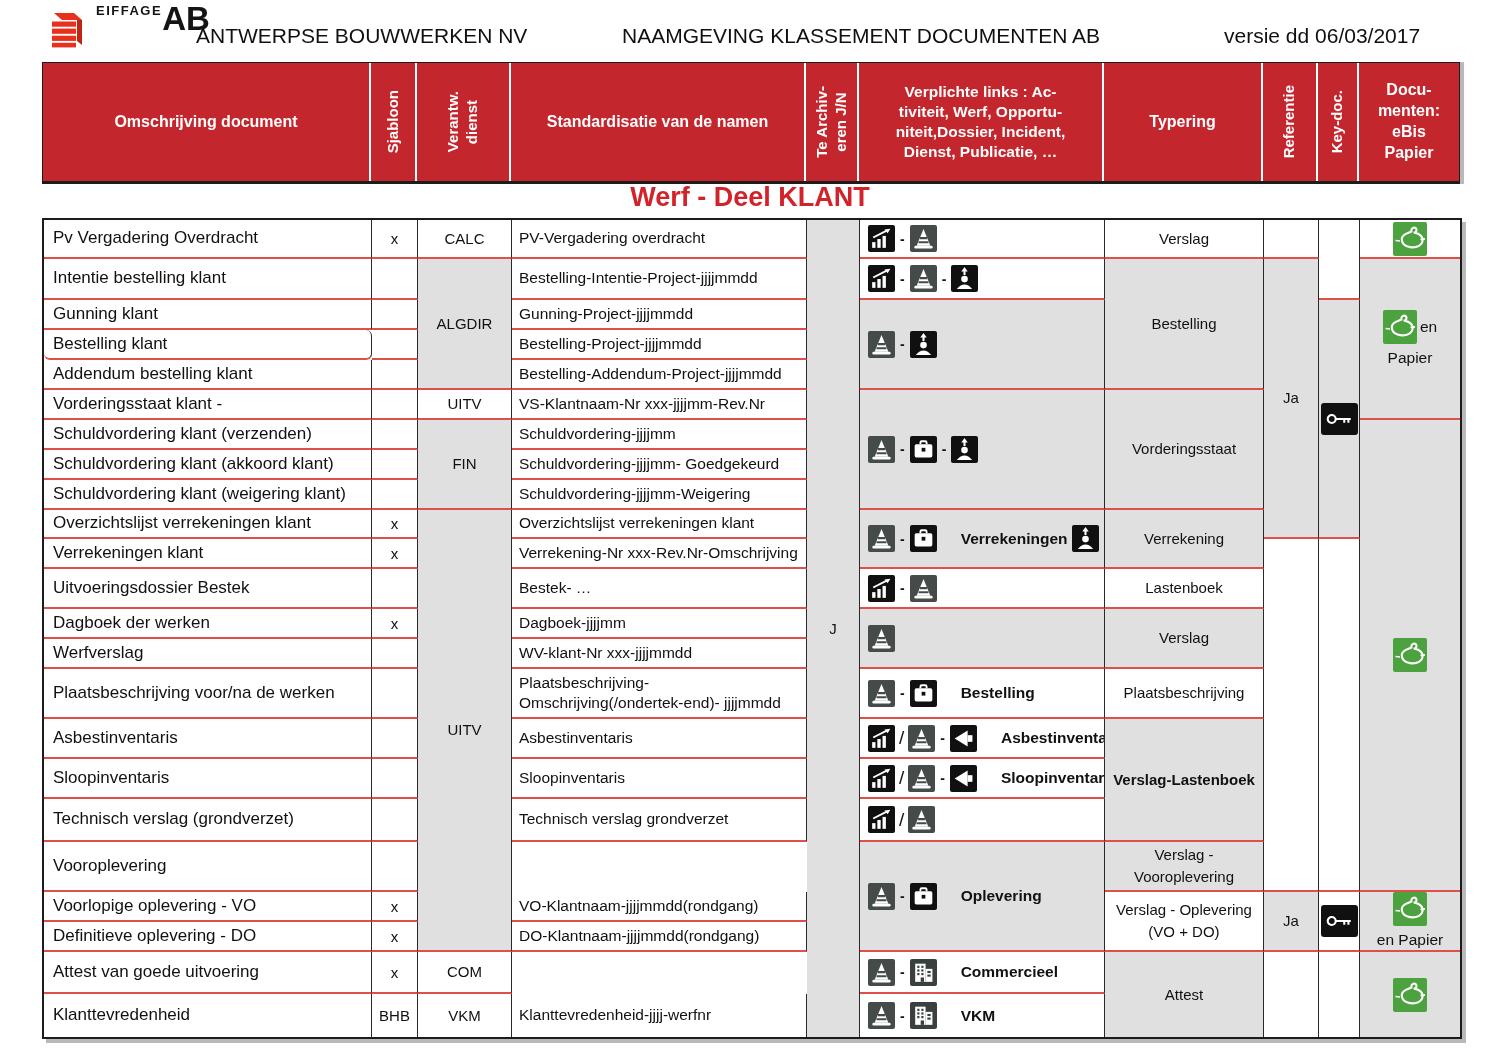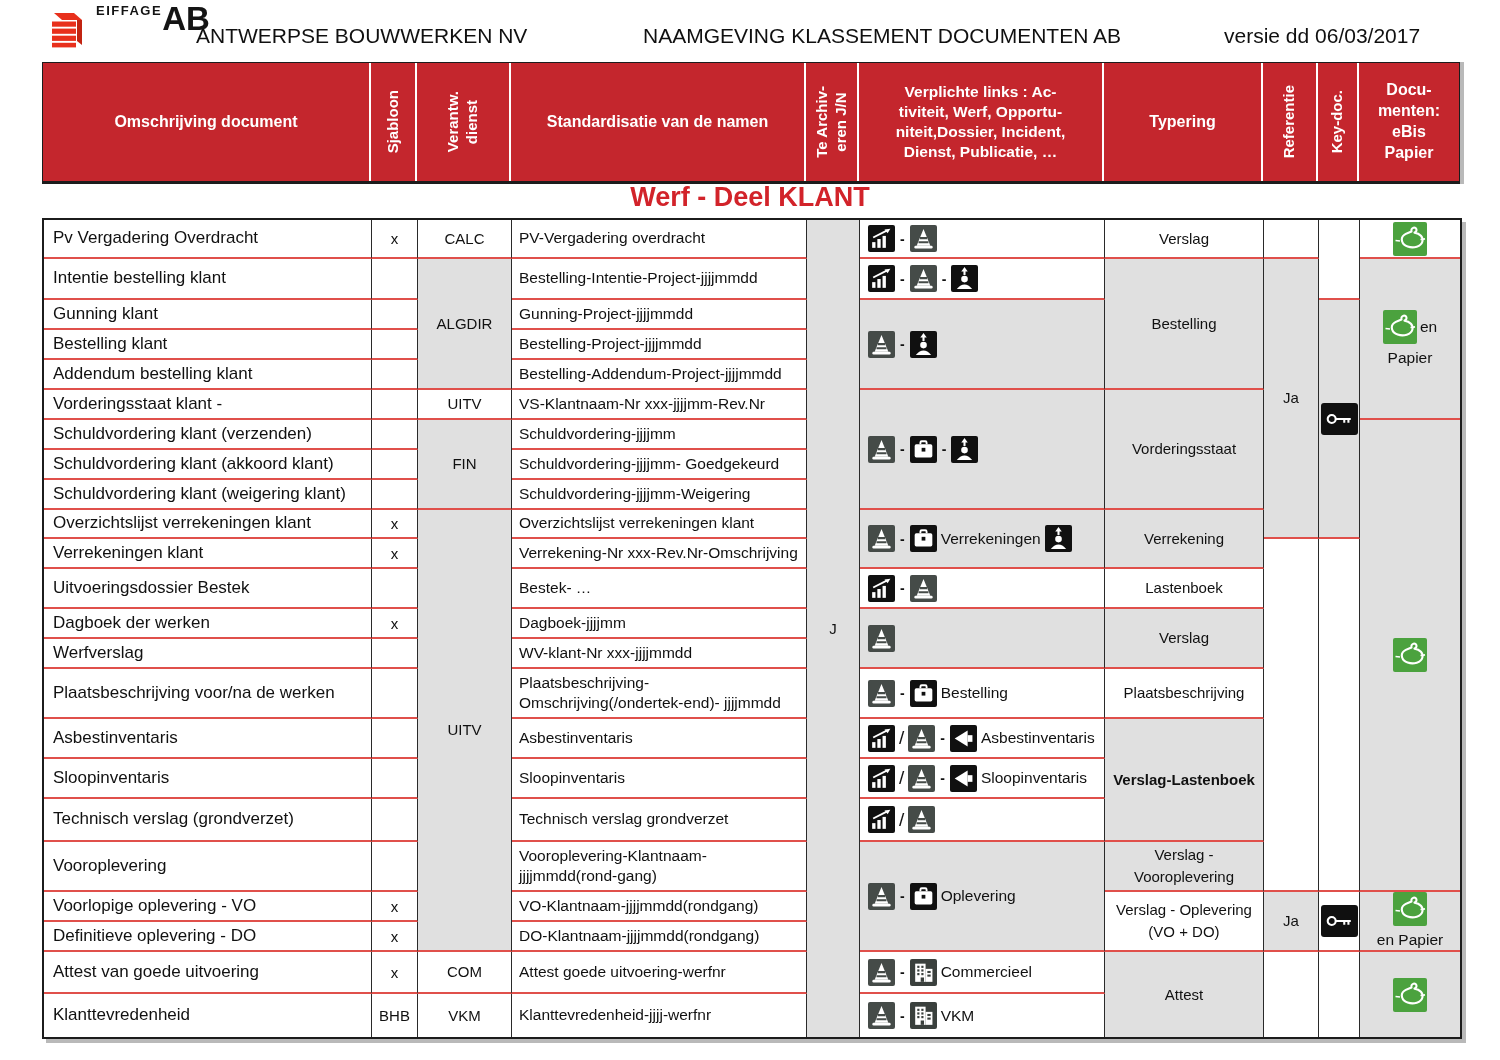--- a/index.html
+++ b/index.html
@@ -7,21 +7,21 @@
 
   
   .topbar{position:absolute;left:0;top:0;width:1500px;height:62px;background:#fff;}
   .logo{position:absolute;left:44px;top:3px;display:flex;align-items:flex-start;}
   .logo svg{display:block;}
   .logo-text{margin-left:6px;display:flex;flex-direction:row;}
   .logo-eiffage{font-size:13px;font-weight:bold;letter-spacing:1.5px;color:#141414;}
   .logo-ab{font-size:33px;font-weight:800;line-height:0.95;color:#141414;}
   .topbar-text{position:absolute;top:24px;font-size:21px;color:#101010;white-space:nowrap;}
   .company{left:196px;}
-  .doc-title{left:643px;}
+  .doc-title{left:622px;}
   .version{left:1224px;}
 
   
   .band{position:absolute;left:42px;top:62px;width:1416px;height:118px;background:#c4262d;
         border:1px solid #1c1c1c;border-bottom:3px solid #1c1c1c;box-sizing:content-box;
         display:grid;grid-template-columns:328px 46px 94px 295px 53px 245px 159px 55px 41px 100px;
         box-shadow:4px 0 0 #b9b9b9;}
   .hc{display:flex;align-items:center;justify-content:center;color:#fff;font-weight:bold;
       font-size:16px;text-align:center;border-right:2px solid #fff;box-sizing:border-box;
       white-space:pre-line;line-height:1.3;padding:2px;overflow:hidden;}
@@ -46,21 +46,21 @@
   .c.nb{border-bottom:none;}
   .c.nr{border-right:none;}
   .c.center{justify-content:center;text-align:center;}
   .desc{padding-left:9px;font-size:17px;line-height:1.2;}
   .naam{padding-left:7px;font-size:15.5px;line-height:1.3;padding-right:4px;}
   .small{font-size:15px;}
   .links{padding-left:8px;gap:4px;font-size:15.5px;}
   .typ{font-size:15px;line-height:1.45;white-space:pre-line;padding:0 3px;}
   .sep{font-size:14px;font-weight:bold;margin:0 1px;color:#111;}
   .slash{font-size:19px;font-weight:400;margin:0 0;color:#111;}
-  .ltext{margin-left:0;}
+  .ltext{margin-left:20px;font-weight:bold;}
   .ibox{width:27px;height:27px;border-radius:2px;display:flex;align-items:center;justify-content:center;flex:0 0 auto;}
   .ibox svg{width:27px;height:27px;display:block;}
   .keybox{width:37px;height:32px;background:#101010;border-radius:3px;display:flex;align-items:center;justify-content:center;}
   .keybox svg{width:33px;height:26px;display:block;}
   .ebis{width:34px;height:34px;background:#4ba23e;border-radius:2px;display:flex;align-items:center;justify-content:center;flex:0 0 auto;}
   .ebis svg{width:34px;height:34px;display:block;}
   .doccell{flex-direction:column;font-size:15.5px;line-height:1.25;gap:4px;}
   .docrow{display:flex;align-items:center;gap:3px;}
 </style>
 </head>
@@ -112,21 +112,21 @@
 <div class="tbl" id="tbl">
     <div class="c desc" style="grid-area: 1 / 1 / span 1;">Pv Vergadering Overdracht</div>
     <div class="c center small" style="grid-area: 1 / 2 / span 1;">x</div>
     <div class="c naam" style="grid-area: 1 / 4 / span 1;">PV-Vergadering overdracht</div>
     <div class="c desc" style="grid-area: 2 / 1 / span 1;">Intentie bestelling klant</div>
     <div class="c center small" style="grid-area: 2 / 2 / span 1;"></div>
     <div class="c naam" style="grid-area: 2 / 4 / span 1;">Bestelling-Intentie-Project-jjjjmmdd</div>
     <div class="c desc" style="grid-area: 3 / 1 / span 1;">Gunning klant</div>
     <div class="c center small" style="grid-area: 3 / 2 / span 1;"></div>
     <div class="c naam" style="grid-area: 3 / 4 / span 1;">Gunning-Project-jjjjmmdd</div>
-    <div class="c desc" style="grid-area: 4 / 1 / span 1;">Bestelling klant</div>
+    <div class="c desc" style="grid-area: 4 / 1 / span 1; border-radius: 6px;">Bestelling klant</div>
     <div class="c center small" style="grid-area: 4 / 2 / span 1;"></div>
     <div class="c desc" style="grid-area: 5 / 1 / span 1;">Addendum bestelling klant</div>
     <div class="c naam" style="grid-area: 4 / 4 / span 1;">Bestelling-Project-jjjjmmdd</div>
     <div class="c center small" style="grid-area: 5 / 2 / span 1;"></div>
     <div class="c naam" style="grid-area: 5 / 4 / span 1;">Bestelling-Addendum-Project-jjjjmmdd</div>
     <div class="c desc" style="grid-area: 6 / 1 / span 1;">Vorderingsstaat klant -</div>
     <div class="c center small" style="grid-area: 6 / 2 / span 1;"></div>
     <div class="c naam" style="grid-area: 6 / 4 / span 1;">VS-Klantnaam-Nr xxx-jjjjmm-Rev.Nr</div>
     <div class="c desc" style="grid-area: 7 / 1 / span 1;">Schuldvordering klant (verzenden)</div>
     <div class="c center small" style="grid-area: 7 / 2 / span 1;"></div>
@@ -159,30 +159,28 @@
     <div class="c center small" style="grid-area: 16 / 2 / span 1;"></div>
     <div class="c naam" style="grid-area: 16 / 4 / span 1;">Asbestinventaris</div>
     <div class="c desc" style="grid-area: 17 / 1 / span 1;">Sloopinventaris</div>
     <div class="c center small" style="grid-area: 17 / 2 / span 1;"></div>
     <div class="c naam" style="grid-area: 17 / 4 / span 1;">Sloopinventaris</div>
     <div class="c desc" style="grid-area: 18 / 1 / span 1;">Technisch verslag (grondverzet)</div>
     <div class="c center small" style="grid-area: 18 / 2 / span 1;"></div>
     <div class="c naam" style="grid-area: 18 / 4 / span 1;">Technisch verslag grondverzet</div>
     <div class="c desc" style="grid-area: 19 / 1 / span 1;">Vooroplevering</div>
     <div class="c center small" style="grid-area: 19 / 2 / span 1;"></div>
-    <div class="c naam" style="grid-area: 19 / 4 / span 1;">Vooroplevering-Klantnaam-jjjjmmdd(rond-gang)</div>
     <div class="c desc" style="grid-area: 20 / 1 / span 1;">Voorlopige oplevering - VO</div>
     <div class="c center small" style="grid-area: 20 / 2 / span 1;">x</div>
     <div class="c naam" style="grid-area: 20 / 4 / span 1;">VO-Klantnaam-jjjjmmdd(rondgang)</div>
     <div class="c desc" style="grid-area: 21 / 1 / span 1;">Definitieve oplevering - DO</div>
     <div class="c center small" style="grid-area: 21 / 2 / span 1;">x</div>
     <div class="c naam" style="grid-area: 21 / 4 / span 1;">DO-Klantnaam-jjjjmmdd(rondgang)</div>
     <div class="c desc" style="grid-area: 22 / 1 / span 1;">Attest van goede uitvoering</div>
     <div class="c center small" style="grid-area: 22 / 2 / span 1;">x</div>
-    <div class="c naam" style="grid-area: 22 / 4 / span 1;">Attest goede uitvoering-werfnr</div>
     <div class="c desc nb" style="grid-area: 23 / 1 / span 1;">Klanttevredenheid</div>
     <div class="c center small nb" style="grid-area: 23 / 2 / span 1;">BHB</div>
     <div class="c naam nb" style="grid-area: 23 / 4 / span 1;">Klanttevredenheid-jjjj-werfnr</div>
     <div class="c center small typ" style="grid-area: 1 / 3 / span 1;">CALC</div>
     <div class="c center small typ g" style="grid-area: 2 / 3 / span 4;">ALGDIR</div>
     <div class="c center small typ" style="grid-area: 6 / 3 / span 1;">UITV</div>
     <div class="c center small typ g" style="grid-area: 7 / 3 / span 3;">FIN</div>
     <div class="c center small typ g" style="grid-area: 10 / 3 / span 12;">UITV</div>
     <div class="c center small typ" style="grid-area: 22 / 3 / span 1;">COM</div>
     <div class="c center small typ nb" style="grid-area: 23 / 3 / span 1;">VKM</div>

